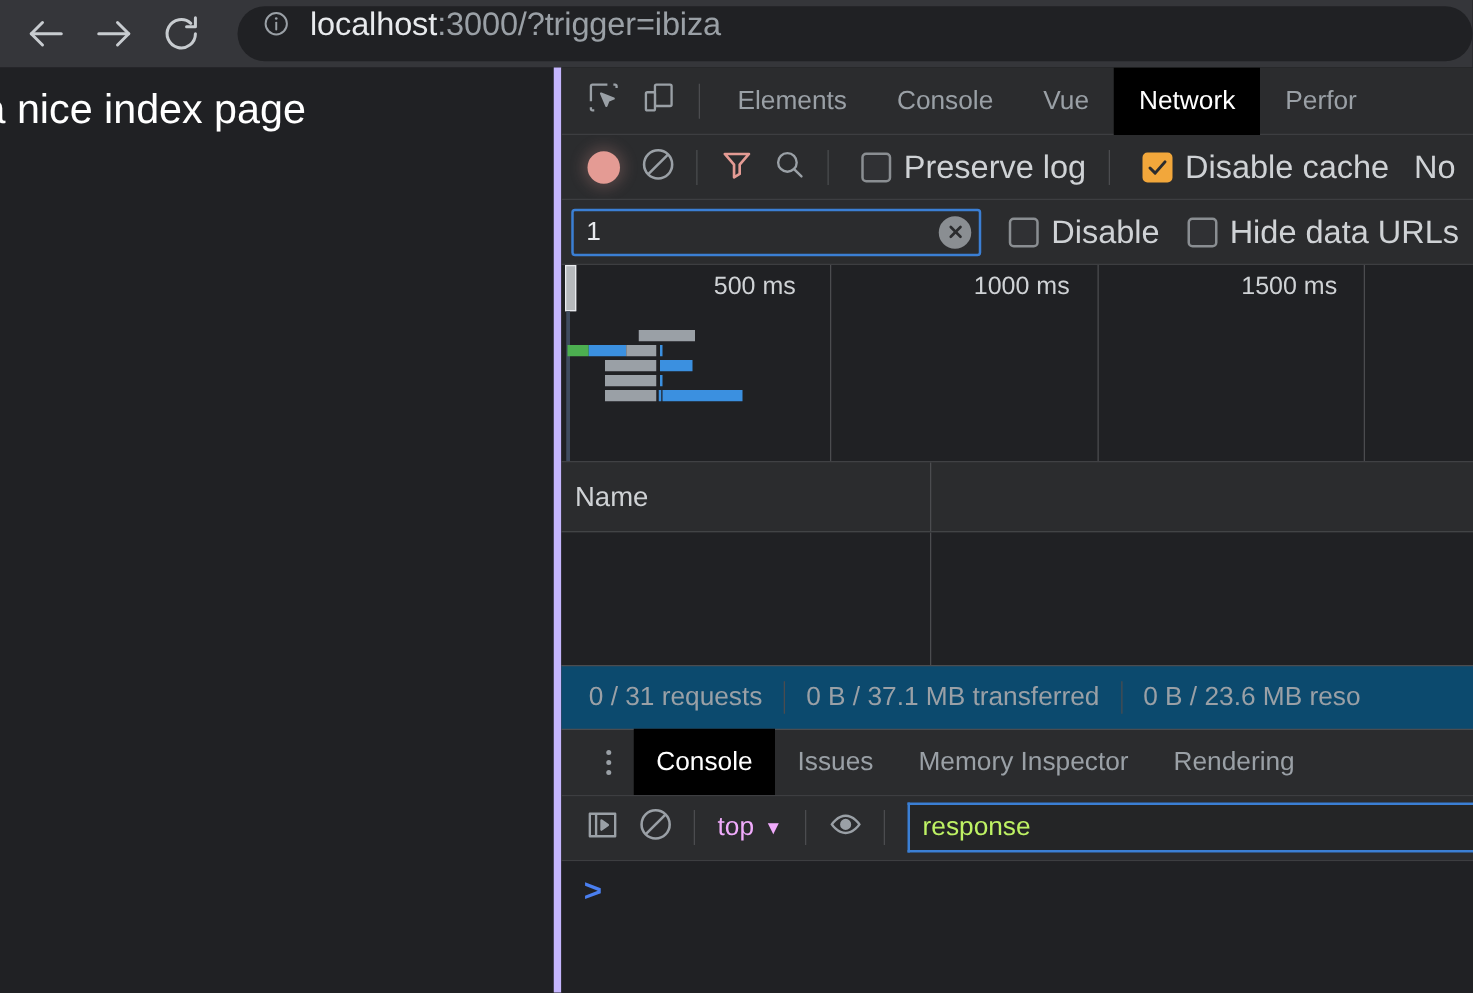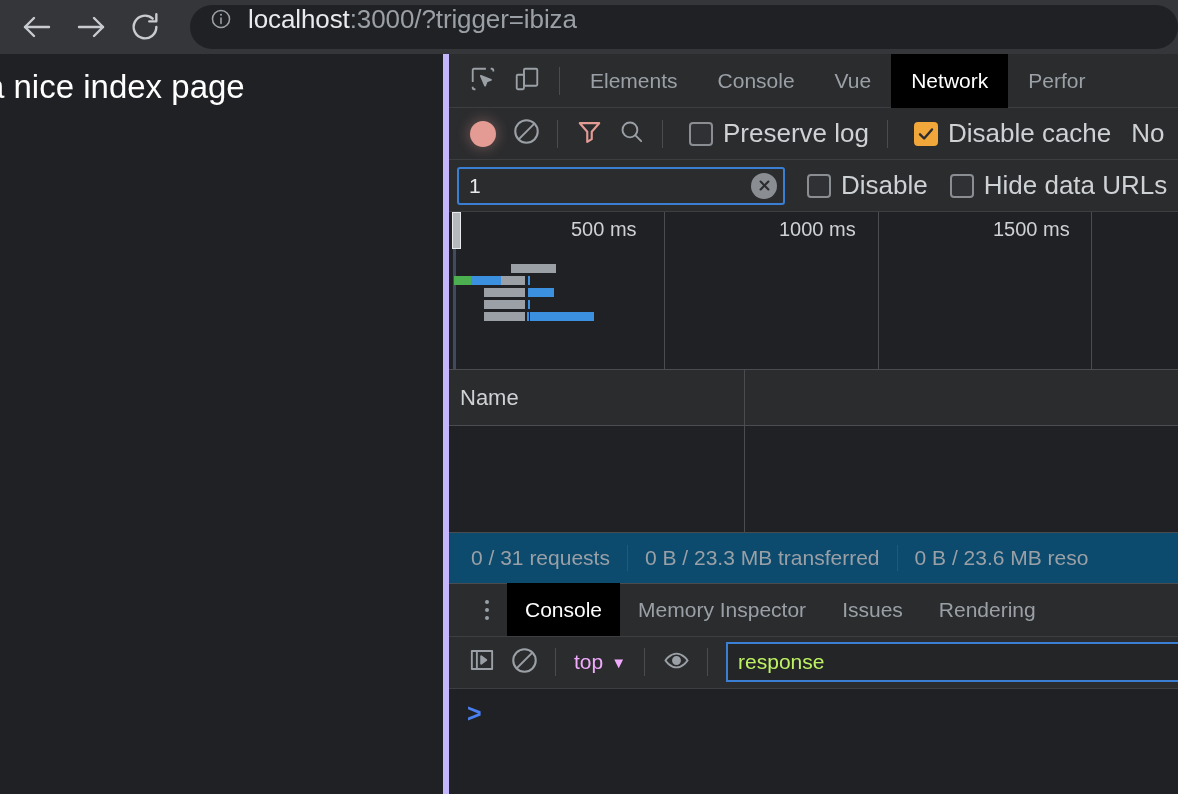--- a/index.html
+++ b/index.html
@@ -573,34 +573,34 @@
     <div id="col-divider"></div>
   </div>
 
   <div id="requests-body">
     <div id="requests-body-divider"></div>
   </div>
 
   <div id="network-status">
     <span class="status-item">0 / 31 requests</span>
     <span class="status-sep"></span>
-    <span class="status-item">0 B / 23.3 MB transferred</span>
+    <span class="status-item">0 B / 37.1 MB transferred</span>
     <span class="status-sep"></span>
     <span class="status-item">0 B / 23.6 MB reso</span>
   </div>
 
   <div id="drawer-tabbar">
     <div id="drawer-menu-btn">
       <i></i>
         <i></i>
         <i></i>
     </div>
     <div class="drawer-tab active">Console</div>
+    <div class="drawer-tab">Issues</div>
     <div class="drawer-tab">Memory Inspector</div>
-    <div class="drawer-tab">Issues</div>
     <div class="drawer-tab">Rendering</div>
   </div>
 
   <div id="console-toolbar">
     <div class="tb-icon">
       <span>
         <svg width="28" height="28" viewBox="0 0 24 24" fill="none" stroke="currentColor" stroke-width="1.6" stroke-linejoin="round">
           <rect x="3.3" y="4.3" width="17.4" height="15.4"></rect>
           <line x1="7.6" y1="4.3" x2="7.6" y2="19.7"></line>
           <path d="M11.3 8.8l4.4 3.2-4.4 3.2z" fill="currentColor" stroke="currentColor"></path>

